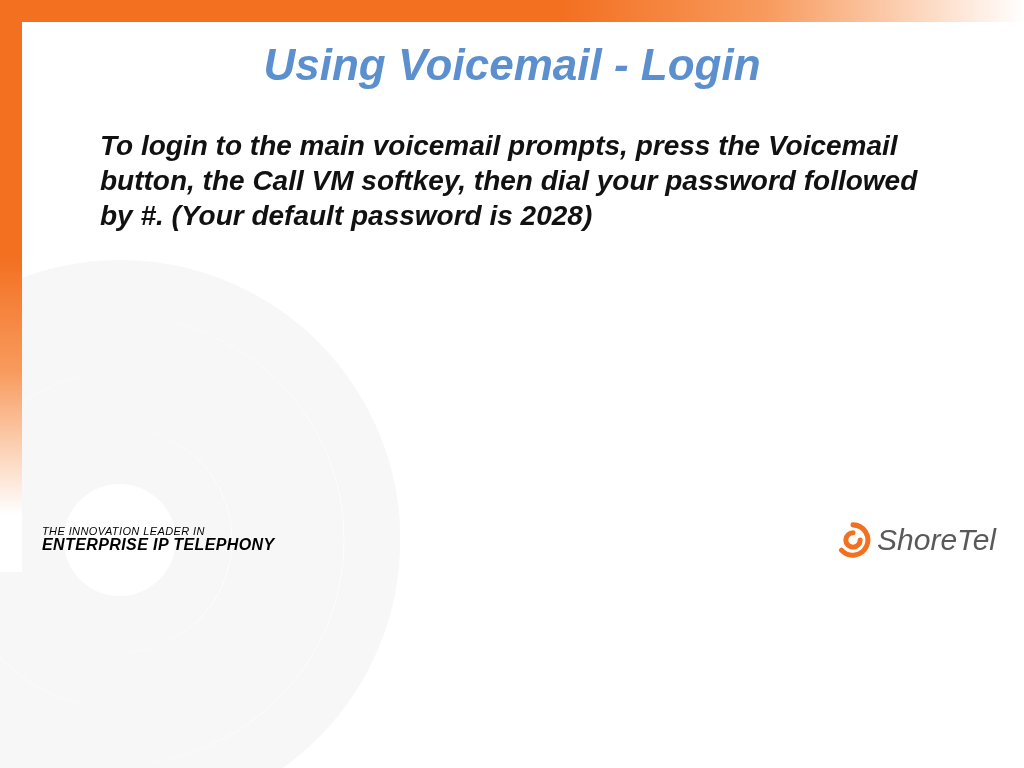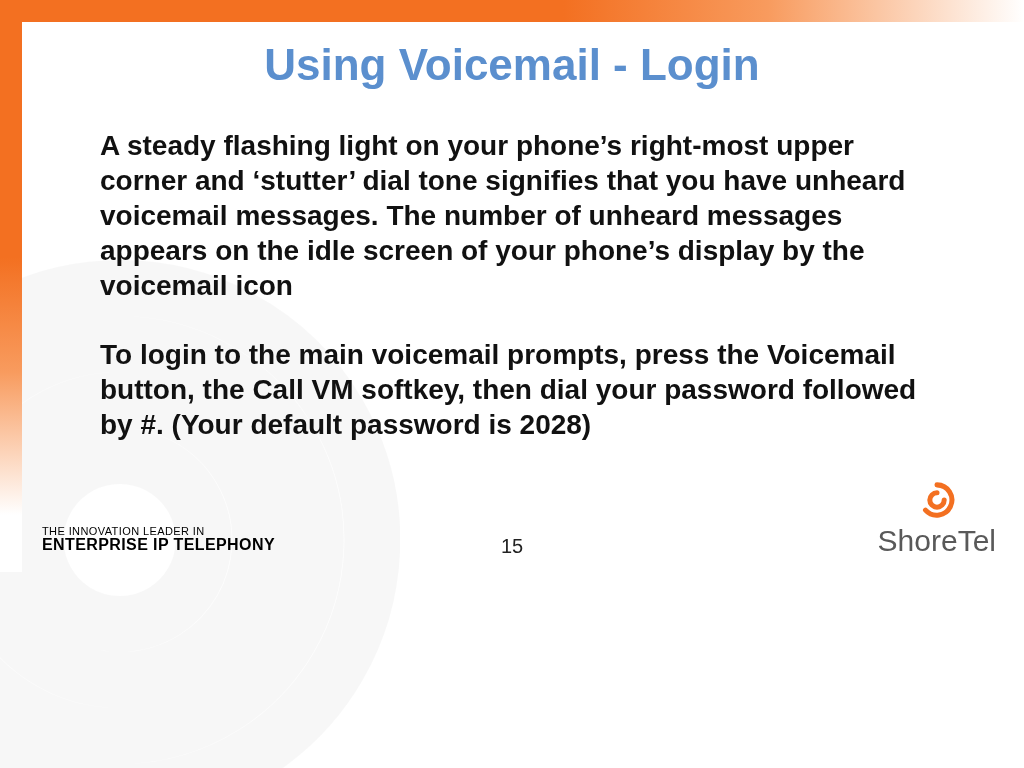--- a/index.html
+++ b/index.html
@@ -9,20 +9,21 @@
     height: 768px;
     overflow: hidden;
     font-family: Arial, Helvetica, sans-serif;
     background: #ffffff;
   }
   .slide {
     position: relative;
     width: 1024px;
     height: 572px;
     background: #ffffff;
+    font-style: italic;
   }
   .border-top {
     position: absolute;
     top: 0;
     left: 0;
     right: 0;
     height: 22px;
     background: linear-gradient(to right,
       #f37021 0%,
       #f37021 55%,
@@ -105,21 +106,20 @@
     font-weight: 700;
   }
 
   .footer-right {
     position: absolute;
     right: 28px;
     bottom: 14px;
     display: flex;
     align-items: center;
     gap: 6px;
-    flex-direction: column;
   }
   .footer-right .logo-icon {
     width: 36px;
     height: 36px;
     color: #f37021;
   }
   .footer-right .brand {
     font-size: 30px;
     color: #595959;
     font-weight: 400;
@@ -143,25 +143,23 @@
                a15 15 0 1 1 -0.1 0" fill="none" stroke="#888" stroke-width="10" stroke-linecap="round"></path>
     </svg>
   </div>
 
   <div class="border-top"></div>
   <div class="border-left"></div>
 
   <div class="title">Using Voicemail - Login</div>
 
   <div class="body-text">
-    <p>A steady flashing light on your phone’s right-most upper corner and ‘stutter’ dial tone signifies that you have unheard voicemail messages. The number of unheard messages appears on the idle screen of your phone’s display by the voicemail icon</p>
     <p>To login to the main voicemail prompts, press the Voicemail button, the Call VM softkey, then dial your password followed by #. (Your default password is 2028)</p>
   </div>
 
-  <div class="page-number">15</div>
 
   <div class="footer-left">
     <div class="line1">THE INNOVATION LEADER IN</div>
     <div class="line2">ENTERPRISE IP TELEPHONY</div>
   </div>
 
   <div class="footer-right">
     <span class="logo-icon">
       <svg viewBox="0 0 100 100">
         <path d="M50 8

